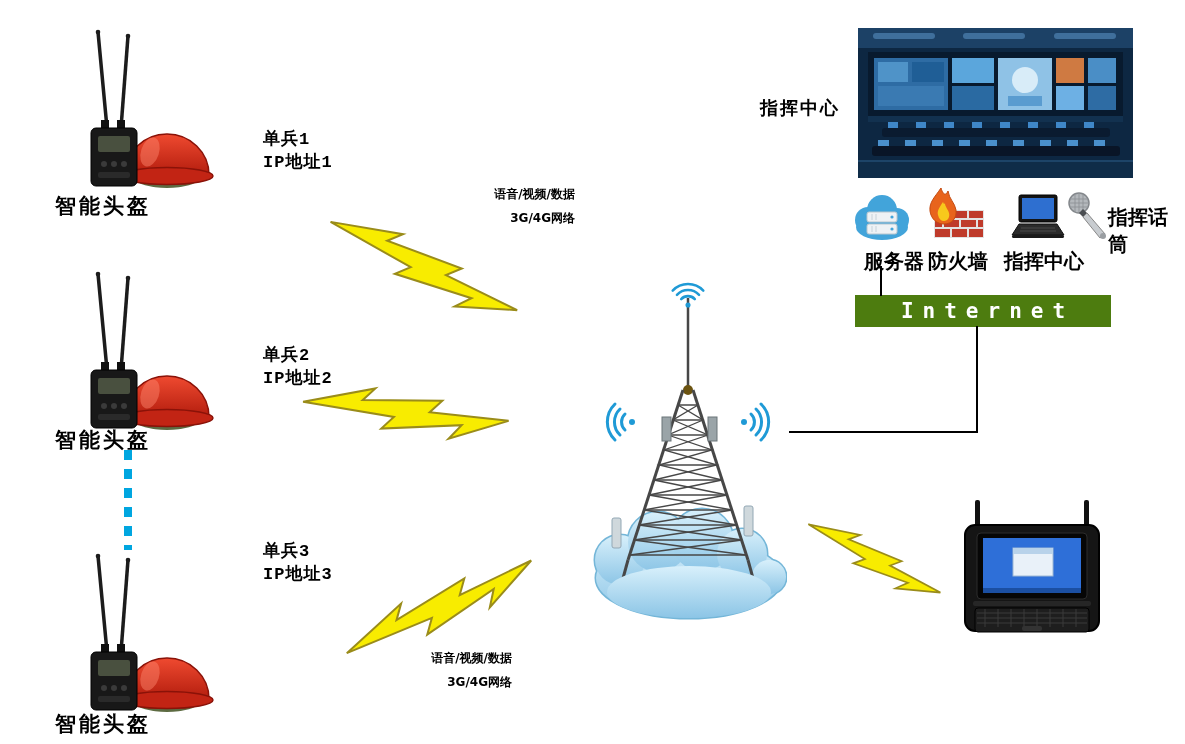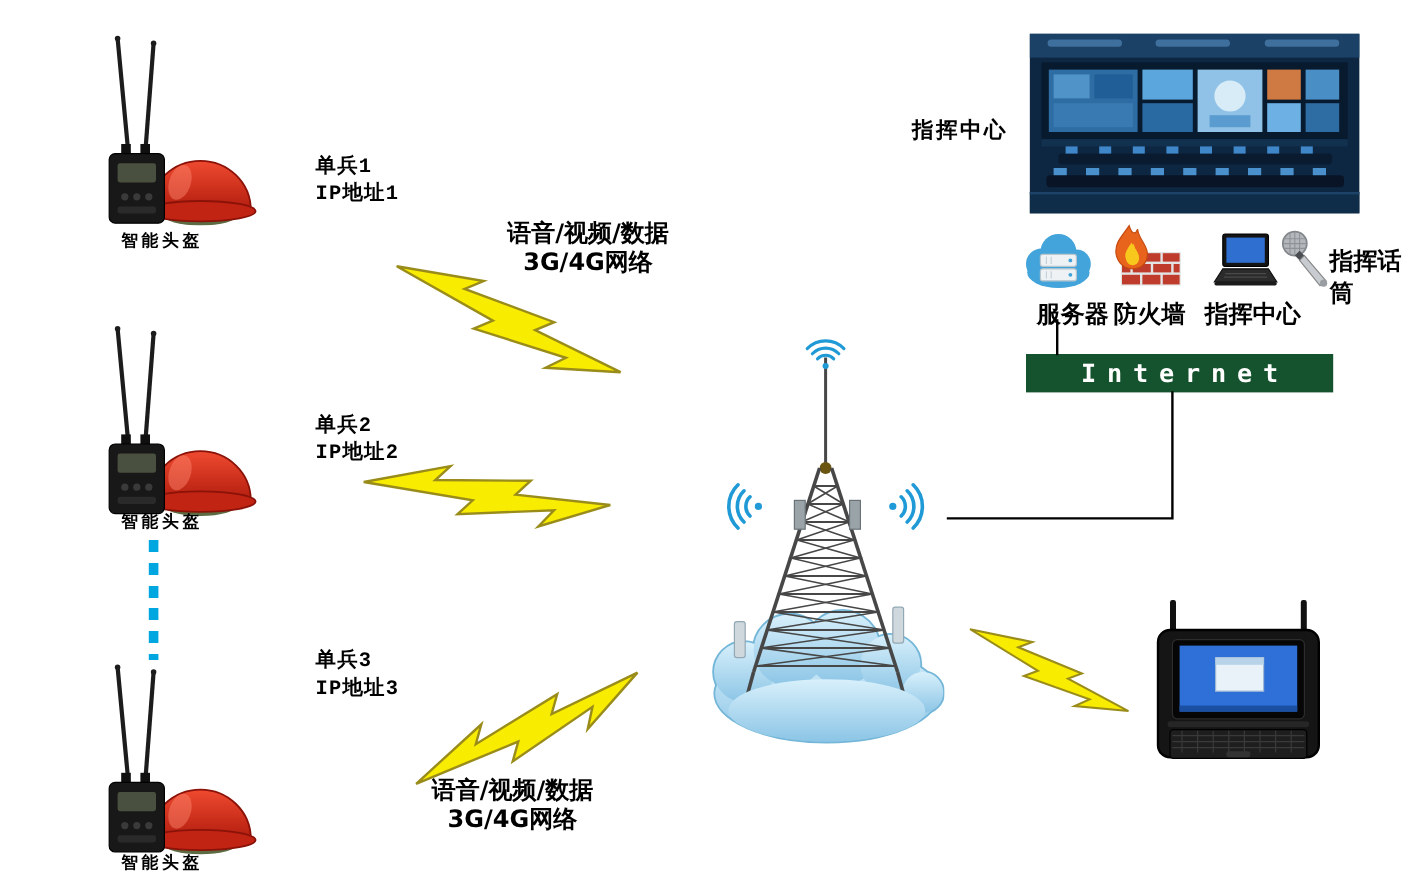--- a/index.html
+++ b/index.html
@@ -3,26 +3,26 @@
 <meta charset="utf-8">
 <style>
   html,body{margin:0;padding:0;background:#fff;}
   .canvas{
     position:relative;width:1185px;height:744px;background:#ffffff;overflow:hidden;
     font-family:"DejaVu Sans","Liberation Sans",sans-serif;color:#000;
   }
   .abs{position:absolute;}
   .cap{position:absolute;font-weight:bold;color:#000;}
   .caption-center{text-align:right;}
-  .helmet-label{font-size:14px;letter-spacing:3px;width:160px;text-align:center;}
+  .helmet-label{font-size:21px;letter-spacing:3px;width:160px;text-align:left;}
   .soldier-label{font-size:17px;line-height:23px;letter-spacing:1px;font-family:Liberation Mono, monospace;}
-  .link-label{font-size:20px;line-height:24px;width:170px;text-align:center;}
+  .link-label{font-size:12px;line-height:24px;width:170px;text-align:right;}
   .icon-caption{font-size:20px;}
   .internet-bar{
-    position:absolute;left:855px;top:295px;width:256px;height:32px;background:#14532d;
+    position:absolute;left:855px;top:295px;width:256px;height:32px;background:#4d7c0f;
     display:flex;align-items:center;justify-content:center;
   }
   .internet-text{
     font-family:"DejaVu Sans Mono","Liberation Mono",monospace;
     font-size:21px;font-weight:bold;color:#ffffff;letter-spacing:9px;padding-left:9px;
   }
   .dotted-link{
     position:absolute;left:124px;top:450px;width:8px;height:100px;
     background:repeating-linear-gradient(to bottom,#00a6e0 0 10px,transparent 10px 19px);
   }

